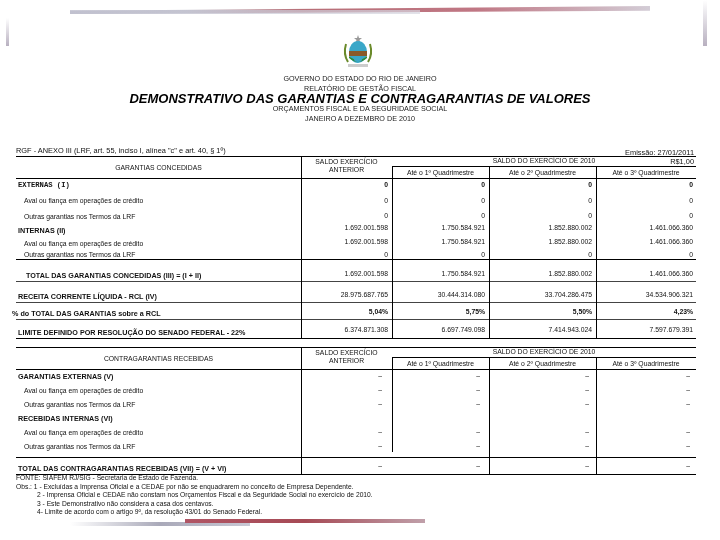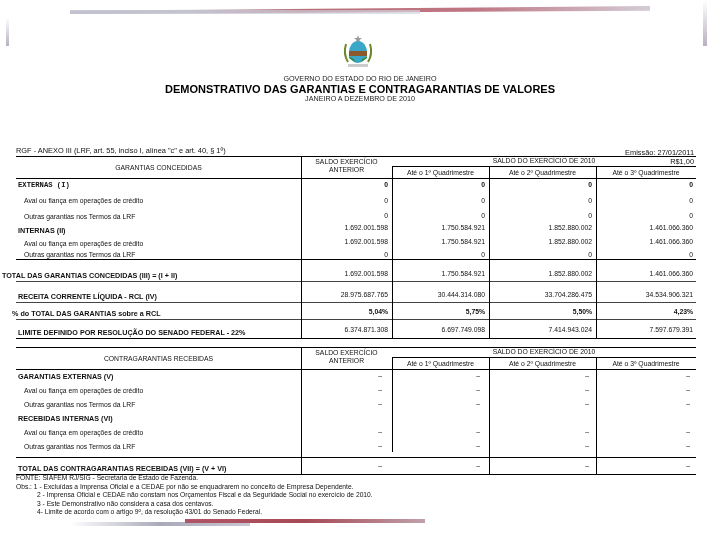--- a/index.html
+++ b/index.html
@@ -27,21 +27,21 @@
     background:linear-gradient(90deg,#fff,#a9a9b9,#c8c8d4);
   }
   .deco-bottom2 {
     position:absolute; left:185px; top:519px; width:240px; height:4px;
     background:linear-gradient(90deg,#b05565,#a64a55,#c0a0aa);
   }
   .logo {
     position:absolute; left:340px; top:34px; width:36px; height:36px;
   }
   .header-block { position:absolute; left:0; top:74px; width:720px; text-align:center; font-size:7.2px; line-height:10px; color:#222; }
-  .header-block .bold { font-weight:bold; font-size:11px; color:#000; }
+  .header-block .bold { font-weight:bold; font-size:13px; color:#000;font-style:italic; }
   .emissao { position:absolute; right:26px; top:148px; font-size:7.4px; text-align:right; line-height:9px; }
   .rgf { position:absolute; left:16px; top:146px; font-size:7.4px; }
   .rule { position:absolute; background:#000; }
   .vline { position:absolute; width:1px; background:#000; }
   .cell { position:absolute; font-size:6.6px; white-space:nowrap; }
   .num { text-align:right; font-size:6.8px; }
   .hdr { text-align:center; font-size:6.8px; line-height:8px; }
   .lbl-b { font-weight:bold; font-size:7.2px; }
   .lbl { font-size:6.8px; }
   .footer { position:absolute; left:16px; top:474px; font-size:6.7px; line-height:8.6px; }
@@ -65,21 +65,23 @@
     <ellipse cx="18" cy="18" rx="9" ry="11" fill="#3aa7c8"></ellipse>
     <rect x="9" y="17" width="18" height="5" fill="#8a5a2a"></rect>
     <path d="M9 22 Q18 30 27 22 L27 24 Q18 32 9 24 Z" fill="#2e8a3a"></path>
     <ellipse cx="18" cy="25" rx="4" ry="3" fill="#3aa7c8"></ellipse>
     <rect x="8" y="30" width="20" height="3" fill="#ccc"></rect>
   </svg>
 </div>
 
 <div class="header-block">
   <div>GOVERNO DO ESTADO DO RIO DE JANEIRO</div>
+  <div>RELATÓRIO DE GESTÃO FISCAL</div>
   <div class="bold">DEMONSTRATIVO DAS GARANTIAS E CONTRAGARANTIAS DE VALORES</div>
+  <div>ORÇAMENTOS FISCAL E DA SEGURIDADE SOCIAL</div>
   <div>JANEIRO A DEZEMBRO DE 2010</div>
 </div>
 
 <div class="emissao">
   <div>Emissão:  27/01/2011</div>
   <div>R$1,00</div>
 </div>
 <div class="rgf">RGF - ANEXO III (LRF, art. 55, inciso I, alínea "c" e art. 40, § 1º)</div>
 
 <div class="rule" style="left:16px;top:156px;width:680px;height:1.2px;"></div>
@@ -136,21 +138,21 @@
 <div class="cell num" style="left:301px;top:238px;width:87px;">1.692.001.598</div>
 <div class="cell num" style="left:392px;top:238px;width:93px;">1.750.584.921</div>
 <div class="cell num" style="left:489px;top:238px;width:103px;">1.852.880.002</div>
 <div class="cell num" style="left:596px;top:238px;width:97px;">1.461.066.360</div>
 
 <div class="cell num" style="left:301px;top:251px;width:87px;">0</div>
 <div class="cell num" style="left:392px;top:251px;width:93px;">0</div>
 <div class="cell num" style="left:489px;top:251px;width:103px;">0</div>
 <div class="cell num" style="left:596px;top:251px;width:97px;">0</div>
 
-<div class="cell lbl-b" style="left:2px;top:271px;">TOTAL DAS GARANTIAS CONCEDIDAS (III) = (I + II)</div>
+<div class="cell lbl-b" style="left:26px;top:271px;">TOTAL DAS GARANTIAS CONCEDIDAS (III) = (I + II)</div>
 <div class="cell num" style="left:301px;top:270px;width:87px;">1.692.001.598</div>
 <div class="cell num" style="left:392px;top:270px;width:93px;">1.750.584.921</div>
 <div class="cell num" style="left:489px;top:270px;width:103px;">1.852.880.002</div>
 <div class="cell num" style="left:596px;top:270px;width:97px;">1.461.066.360</div>
 
 <div class="cell lbl-b" style="left:18px;top:292px;">RECEITA CORRENTE LÍQUIDA - RCL (IV)</div>
 <div class="cell num" style="left:301px;top:291px;width:87px;">28.975.687.765</div>
 <div class="cell num" style="left:392px;top:291px;width:93px;">30.444.314.080</div>
 <div class="cell num" style="left:489px;top:291px;width:103px;">33.704.286.475</div>
 <div class="cell num" style="left:596px;top:291px;width:97px;">34.534.906.321</div>

